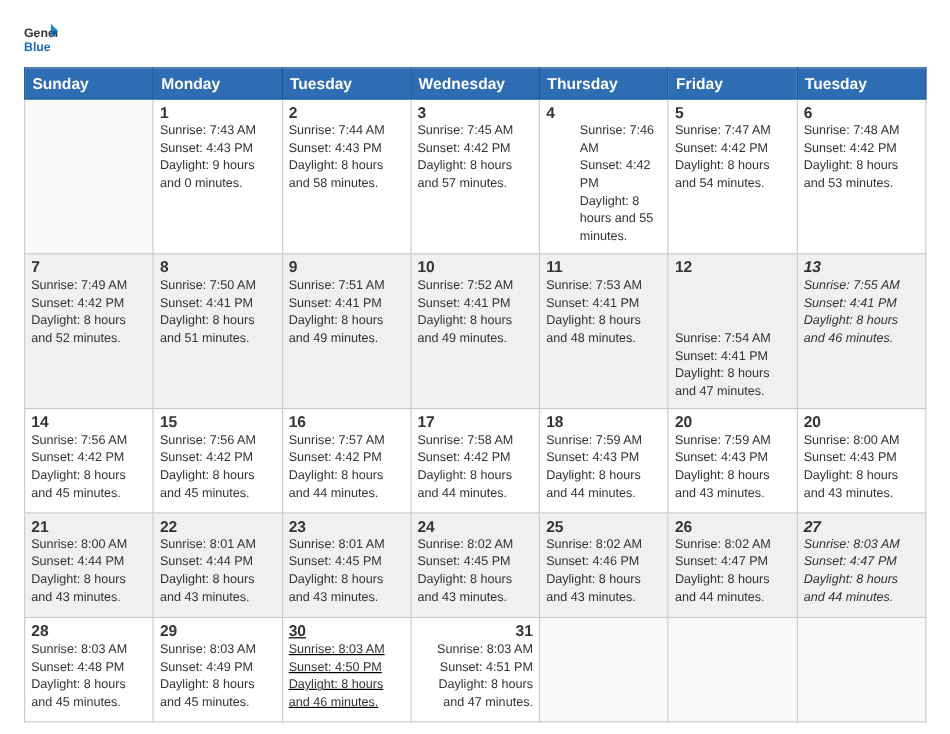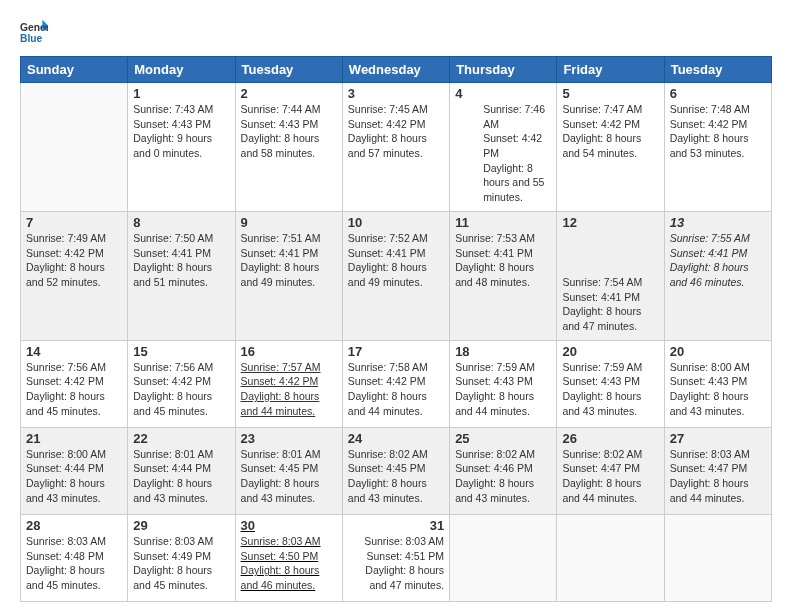--- a/index.html
+++ b/index.html
@@ -215,21 +215,21 @@
 Daylight: 8 hours and 45 minutes.</div>
           </td>
           <td style="background-color: rgb(255, 255, 255);">
             <span class="day-number">15</span>
             <div class="day-info" style="white-space: pre-line;">Sunrise: 7:56 AM
 Sunset: 4:42 PM
 Daylight: 8 hours and 45 minutes.</div>
           </td>
           <td style="background-color: rgb(255, 255, 255);">
             <span class="day-number">16</span>
-            <div class="day-info" style="white-space: pre-line; text-decoration: underline;">Sunrise: 7:57 AM
+            <div class="day-info" style="white-space: pre-line;">Sunrise: 7:57 AM
 Sunset: 4:42 PM
 Daylight: 8 hours and 44 minutes.</div>
           </td>
           <td style="background-color: rgb(255, 255, 255); margin-left: 28px;">
             <span class="day-number">17</span>
             <div class="day-info" style="white-space: pre-line;">Sunrise: 7:58 AM
 Sunset: 4:42 PM
 Daylight: 8 hours and 44 minutes.</div>
           </td>
           <td style="background-color: rgb(255, 255, 255);">
@@ -281,21 +281,21 @@
             <div class="day-info" style="white-space: pre-line;">Sunrise: 8:02 AM
 Sunset: 4:46 PM
 Daylight: 8 hours and 43 minutes.</div>
           </td>
           <td style="background-color: rgb(240, 240, 240);">
             <span class="day-number">26</span>
             <div class="day-info" style="white-space: pre-line;">Sunrise: 8:02 AM
 Sunset: 4:47 PM
 Daylight: 8 hours and 44 minutes.</div>
           </td>
-          <td style="background-color: rgb(240, 240, 240);">
+          <td style="background-color: rgb(240, 240, 240); font-style: italic;">
             <span class="day-number">27</span>
             <div class="day-info" style="white-space: pre-line;">Sunrise: 8:03 AM
 Sunset: 4:47 PM
 Daylight: 8 hours and 44 minutes.</div>
           </td>
         </tr>
         <tr>
           <td style="background-color: rgb(255, 255, 255);">
             <span class="day-number">28</span>
             <div class="day-info" style="white-space: pre-line;">Sunrise: 8:03 AM

